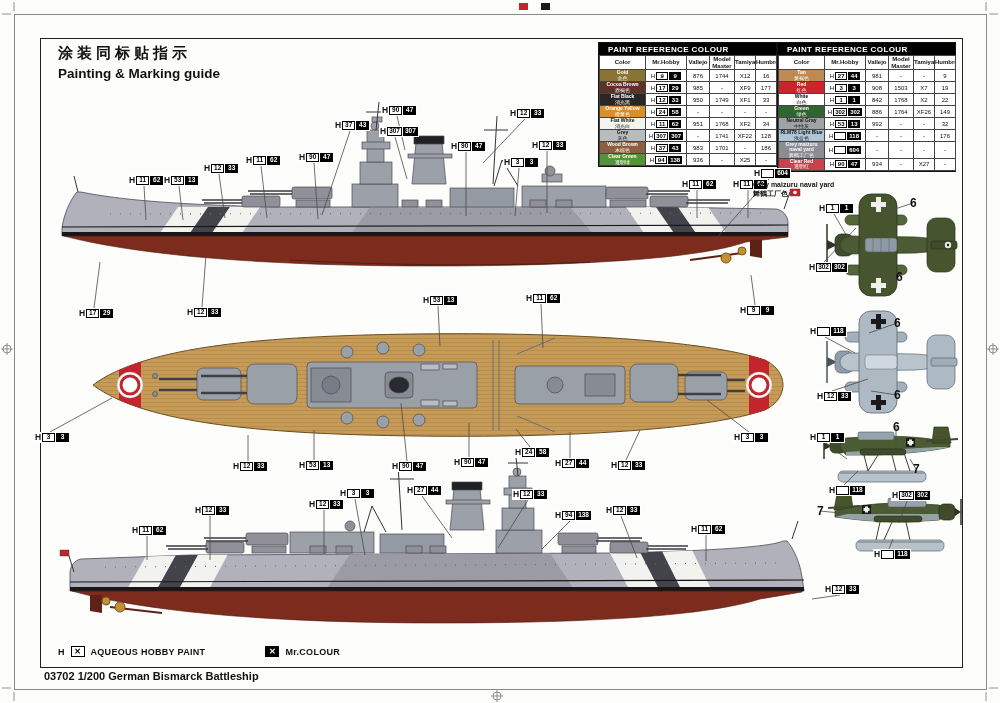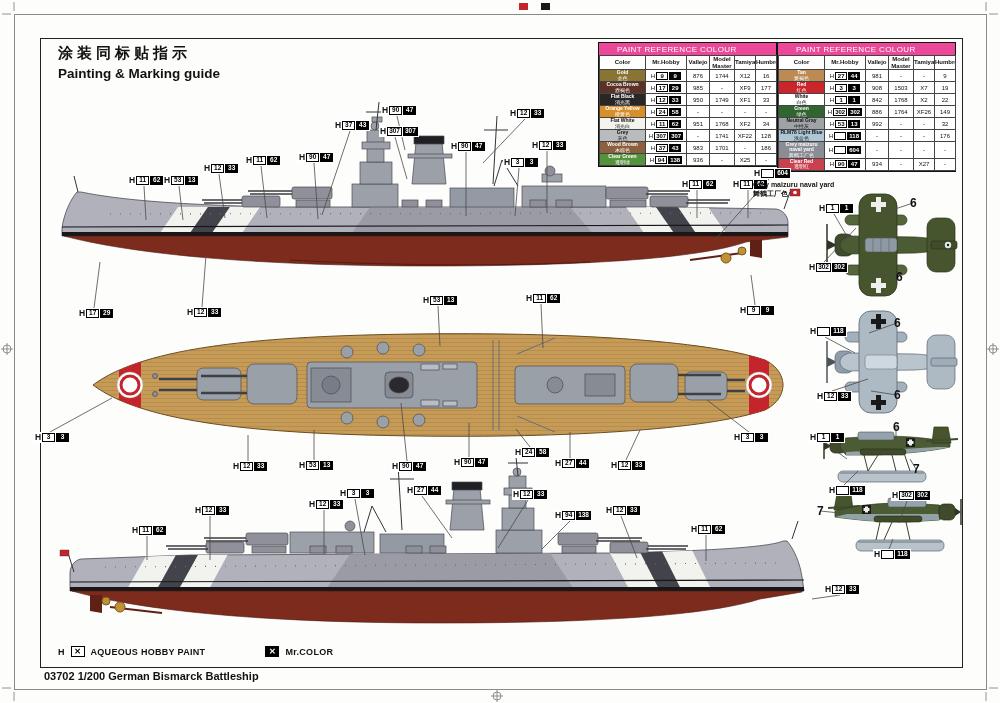--- a/index.html
+++ b/index.html
@@ -5,22 +5,22 @@
   html,body{margin:0;padding:0;background:#e8e8e8;}
   .page{position:relative;width:1000px;height:703px;background:#fdfdfc;overflow:hidden;
         font-family:"Liberation Sans",sans-serif;color:#111;}
   .outer-frame{position:absolute;left:14px;top:14px;width:971px;height:674px;border:1px solid #8a8a8a;}
   .inner-frame{position:absolute;left:40px;top:38px;width:921px;height:628px;border:1.5px solid #222;background:transparent;}
   .title-zh{position:absolute;left:58px;top:44px;font-size:15px;font-weight:bold;letter-spacing:4px;}
   .title-en{position:absolute;left:58px;top:66px;font-size:13.5px;font-weight:bold;}
 
   
   .ptable{position:absolute;top:42px;width:177px;background:#fff;border:1px solid #111;z-index:6;}
-  .ptable .hdr{background:#ec4899;color:#fff;font-size:8px;font-weight:normal;letter-spacing:.4px;
-               padding:2px 3px 1px 18px;}
+  .ptable .hdr{background:#000000;color:#fff;font-size:8px;font-weight:bold;letter-spacing:.4px;
+               padding:2px 3px 1px 9px;}
   .ptable table{border-collapse:collapse;width:100%;table-layout:fixed;}
   .ptable th,.ptable td{border:1px solid #444;text-align:center;vertical-align:middle;padding:0;overflow:hidden;}
   .ptable th{font-size:6px;font-weight:bold;height:13px;line-height:1.05;}
   .ptable td{font-size:6px;height:11px;}
   .cname-en{font-size:5px;font-weight:bold;line-height:1.05;}
   .cname-zh{font-size:5px;line-height:1.05;}
 
   
   .callout{position:absolute;display:inline-flex;align-items:center;gap:1px;background:#fff;
            padding:0 1px;height:11px;z-index:7;white-space:nowrap;}
@@ -979,18 +979,18 @@
     <div>Grey maizuru naval yard</div>
     <div>舞鶴工厂色</div>
   </div>
 
   <div class="legend">
     <span class="H">H</span>
     <span class="box wb" style="height:11px;min-width:14px;font-size:8px">✕</span>
     <span class="txt">AQUEOUS HOBBY PAINT</span>
     <span class="gap"></span>
     <span class="box bb" style="height:11px;min-width:14px;font-size:8px">✕</span>
-    <span class="txt">Mr.COLOR</span>
+    <span class="txt">Mr.COLOUR</span>
   </div>
 
   <div class="caption">03702 1/200 German Bismarck Battleship</div>
 
 </div>
 
 </body></html>

